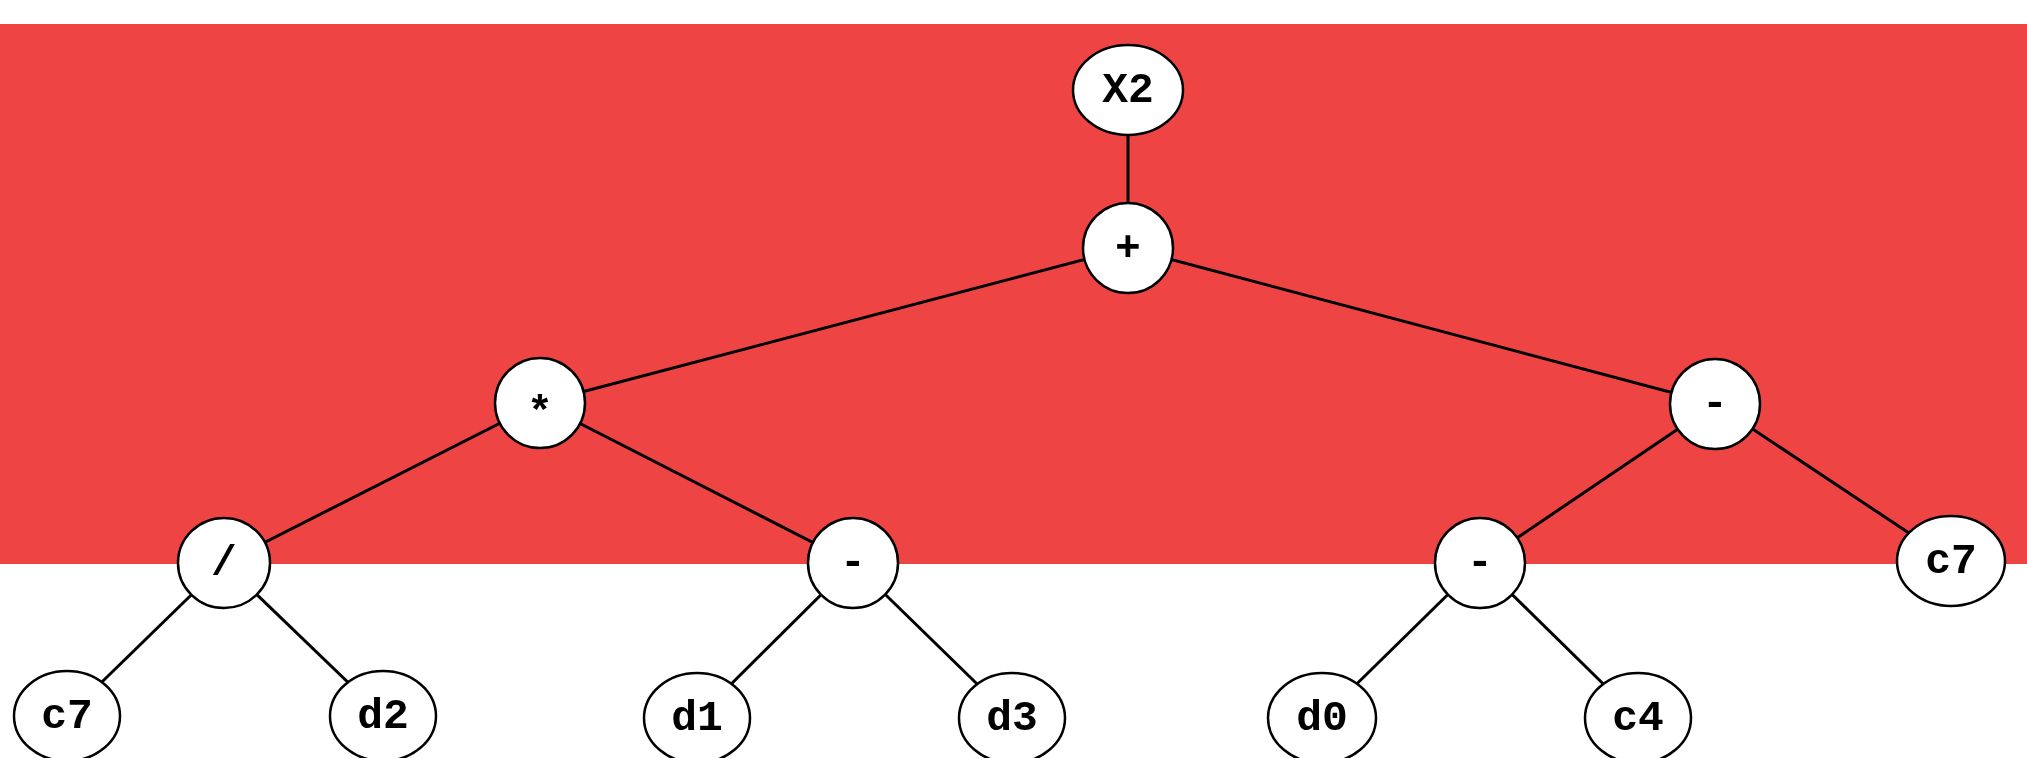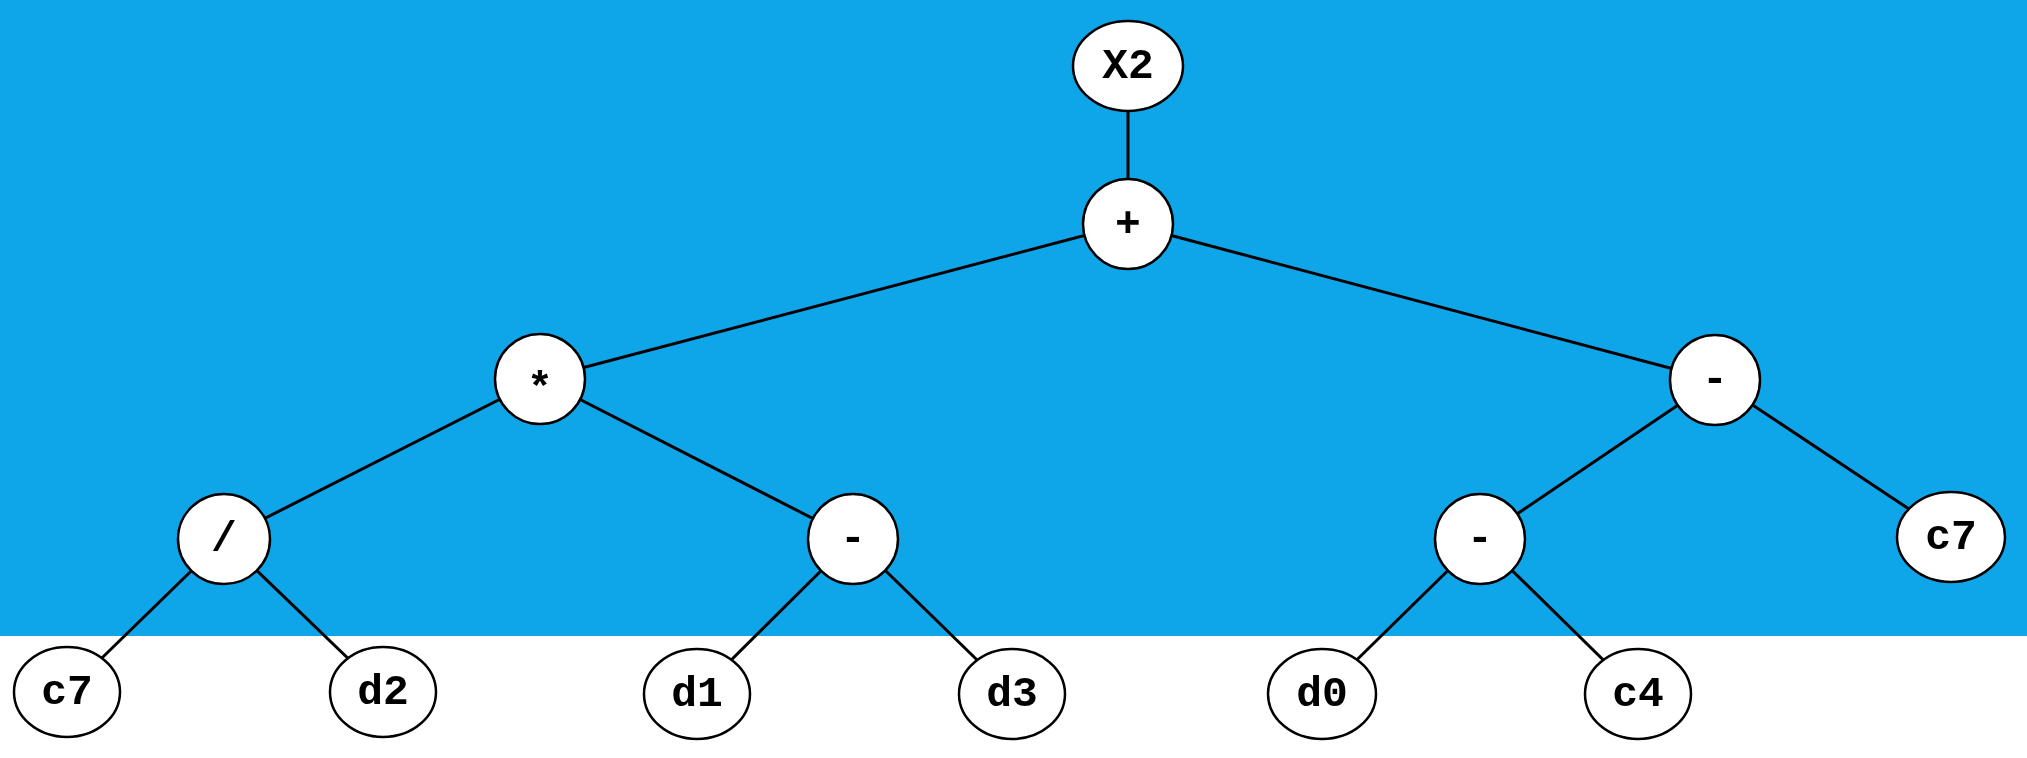--- a/index.html
+++ b/index.html
@@ -7,22 +7,23 @@
     padding: 0;
     background: #ffffff;
     width: 2027px;
     height: 758px;
     overflow: hidden;
     font-family: "Liberation Mono", "DejaVu Sans Mono", monospace;
   }
   .diagram-wrap {
     position: relative;
     width: 2027px;
-    height: 636px;
-    background: #0ea5e9;
+    height: 540px;
+    background: #ef4444;
+    margin-top: 24px;
   }
   svg {
     display: block;
   }
   .tree-edge {
     stroke: #000000;
     stroke-width: 3;
     fill: none;
   }
   .tree-node-shape {

